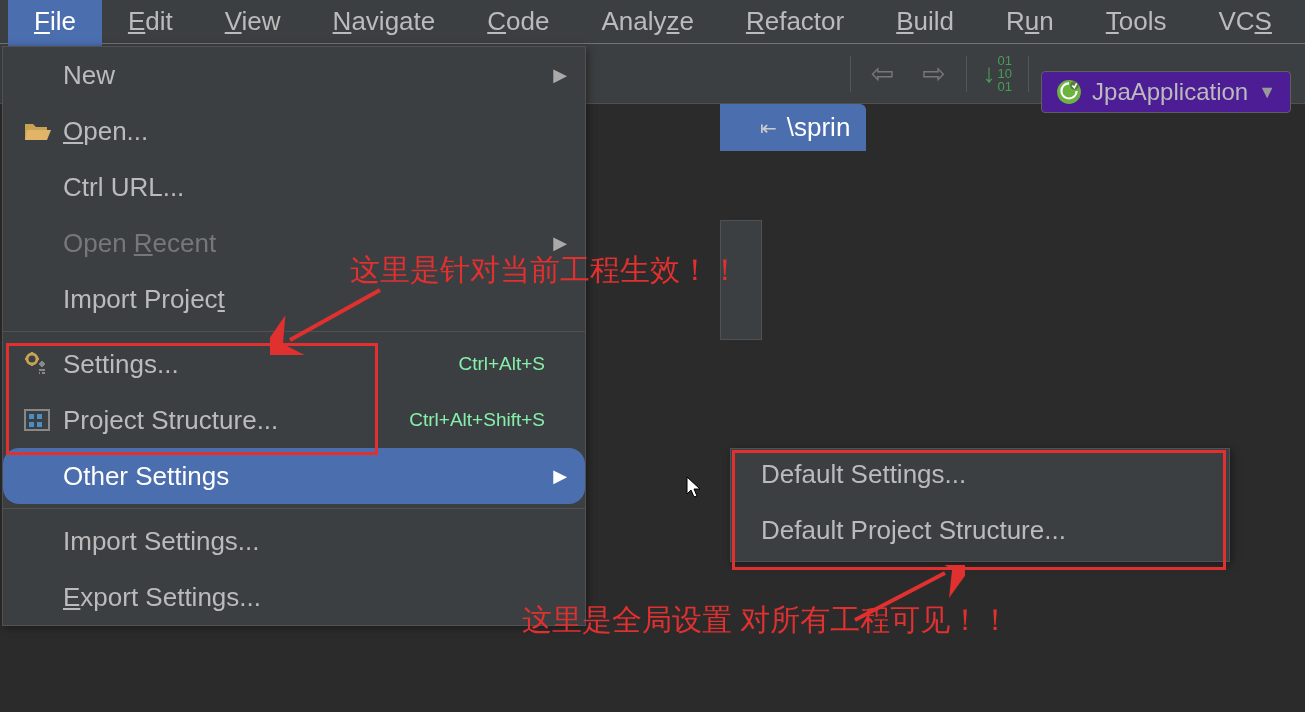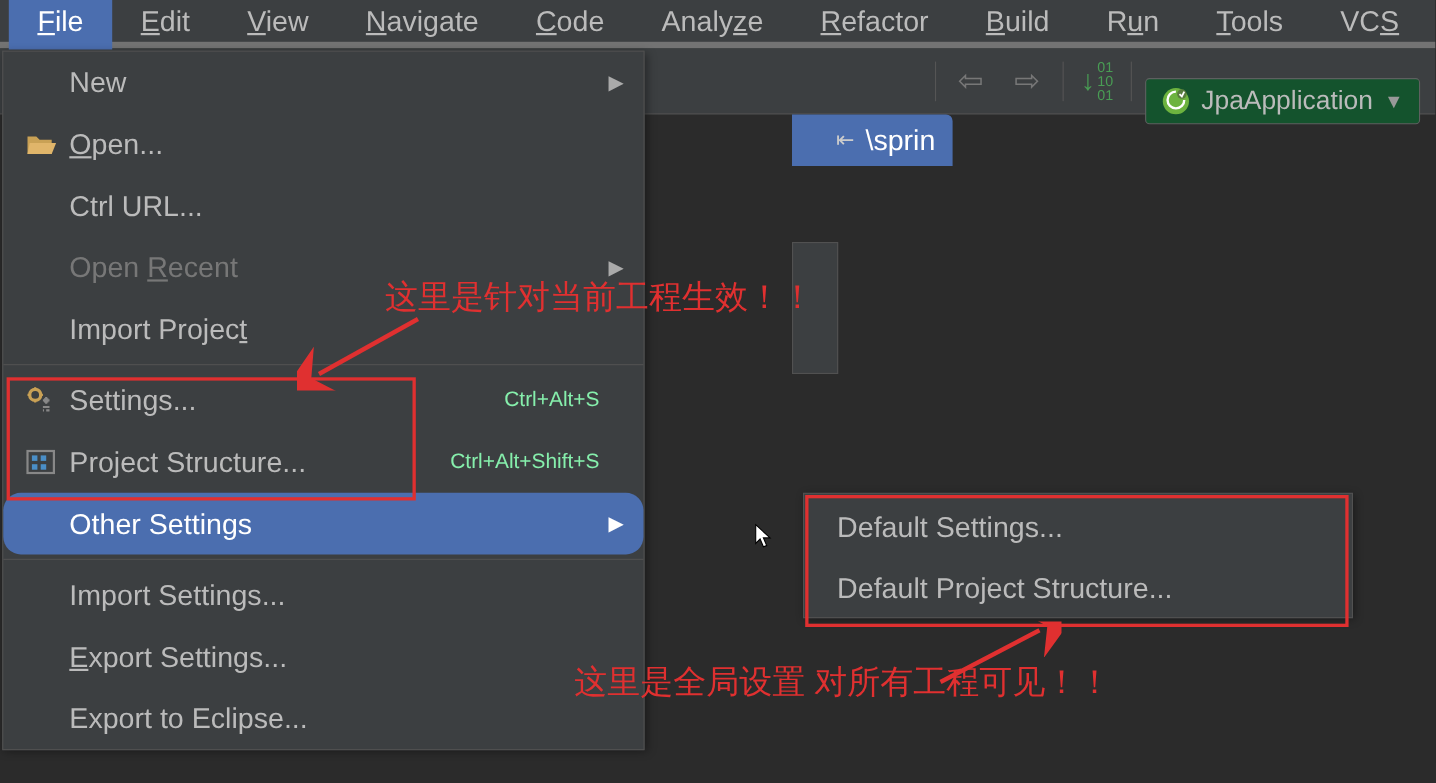--- a/index.html
+++ b/index.html
@@ -11,21 +11,21 @@
       overflow: hidden;
       position: relative;
       color: #bbbbbb;
     }
     .menu-bar {
       background: #3c3f41;
       height: 44px;
       display: flex;
       align-items: center;
       padding: 0 8px;
-      border-bottom: 6px solid #737373;
+      border-bottom: 1px solid #737373;
     }
     .menu-item {
       padding: 10px 26px;
       font-size: 26px;
       color: #bbbbbb;
       cursor: pointer;
     }
     .menu-item.active {
       background: #4b6eaf;
       color: #ffffff;
@@ -65,21 +65,21 @@
     }
     .binary {
       color: #499c54;
       font-size: 13px;
       line-height: 1;
     }
     .run-config {
       display: flex;
       align-items: center;
       gap: 10px;
-      background: #14532d;
+      background: #4c1d95;
       border: 1px solid #5e6060;
       border-radius: 4px;
       padding: 6px 14px;
       margin-top: 37px;
     }
     .app-icon {
       width: 26px;
       height: 26px;
       position: relative;
     }
@@ -177,21 +177,21 @@
       position: absolute;
       top: 448px;
       left: 730px;
       width: 500px;
       background: #3c3f41;
       border: 1px solid #515151;
       box-shadow: 2px 2px 8px rgba(0,0,0,0.4);
     }
     .sub-item {
       display: flex;
-      align-items: flex-end;
+      align-items: flex-start;
       padding: 10px 30px;
       font-size: 26px;
       color: #bbbbbb;
       height: 56px;
     }
     .annotation {
       position: absolute;
       color: #e03030;
       font-size: 30px;
       font-weight: normal;
@@ -328,24 +328,20 @@
     <span class="dd-arrow">▶</span>
   </div>
   <div class="dd-sep"></div>
   <div class="dd-item">
     <div class="dd-icon"></div>
     <div class="dd-label">Import Settings...</div>
   </div>
   <div class="dd-item">
     <div class="dd-icon"></div>
     <div class="dd-label"><span class="underline">E</span><span>xport Settings...</span></div>
-  </div>
-  <div class="dd-item">
-    <div class="dd-icon"></div>
-    <div class="dd-label">Export to Eclipse...</div>
   </div>
 </div>
 
 <div class="sub-dropdown">
   <div class="sub-item">
     <span>Def</span>
       <span class="underline">a</span>
       <span>ult Settings...</span>
   </div>
   <div class="sub-item">

